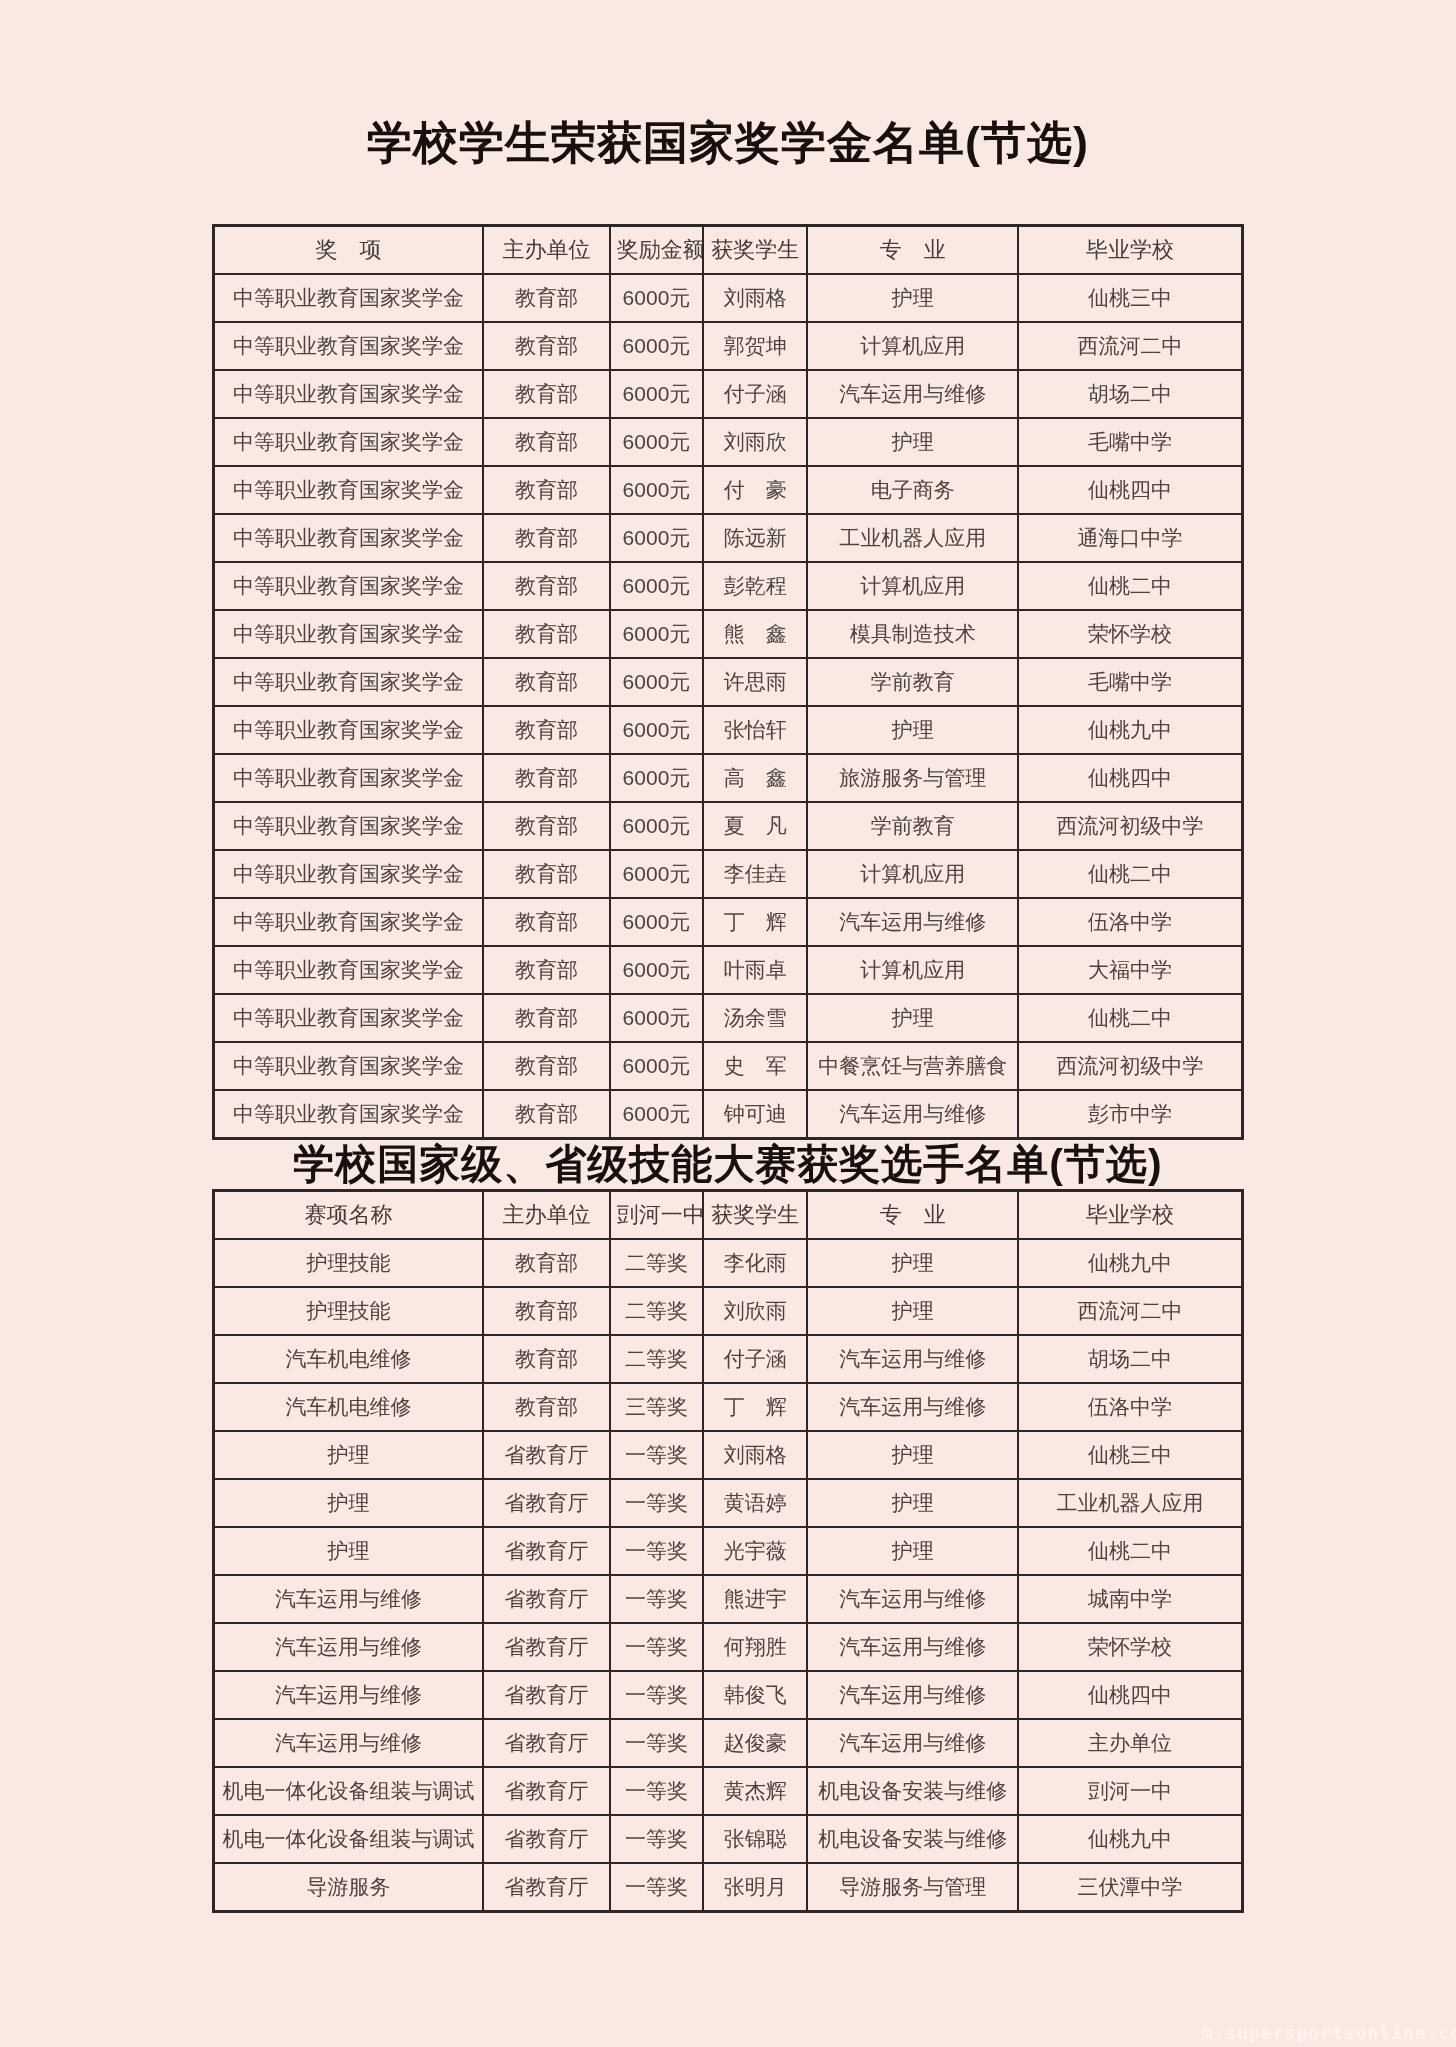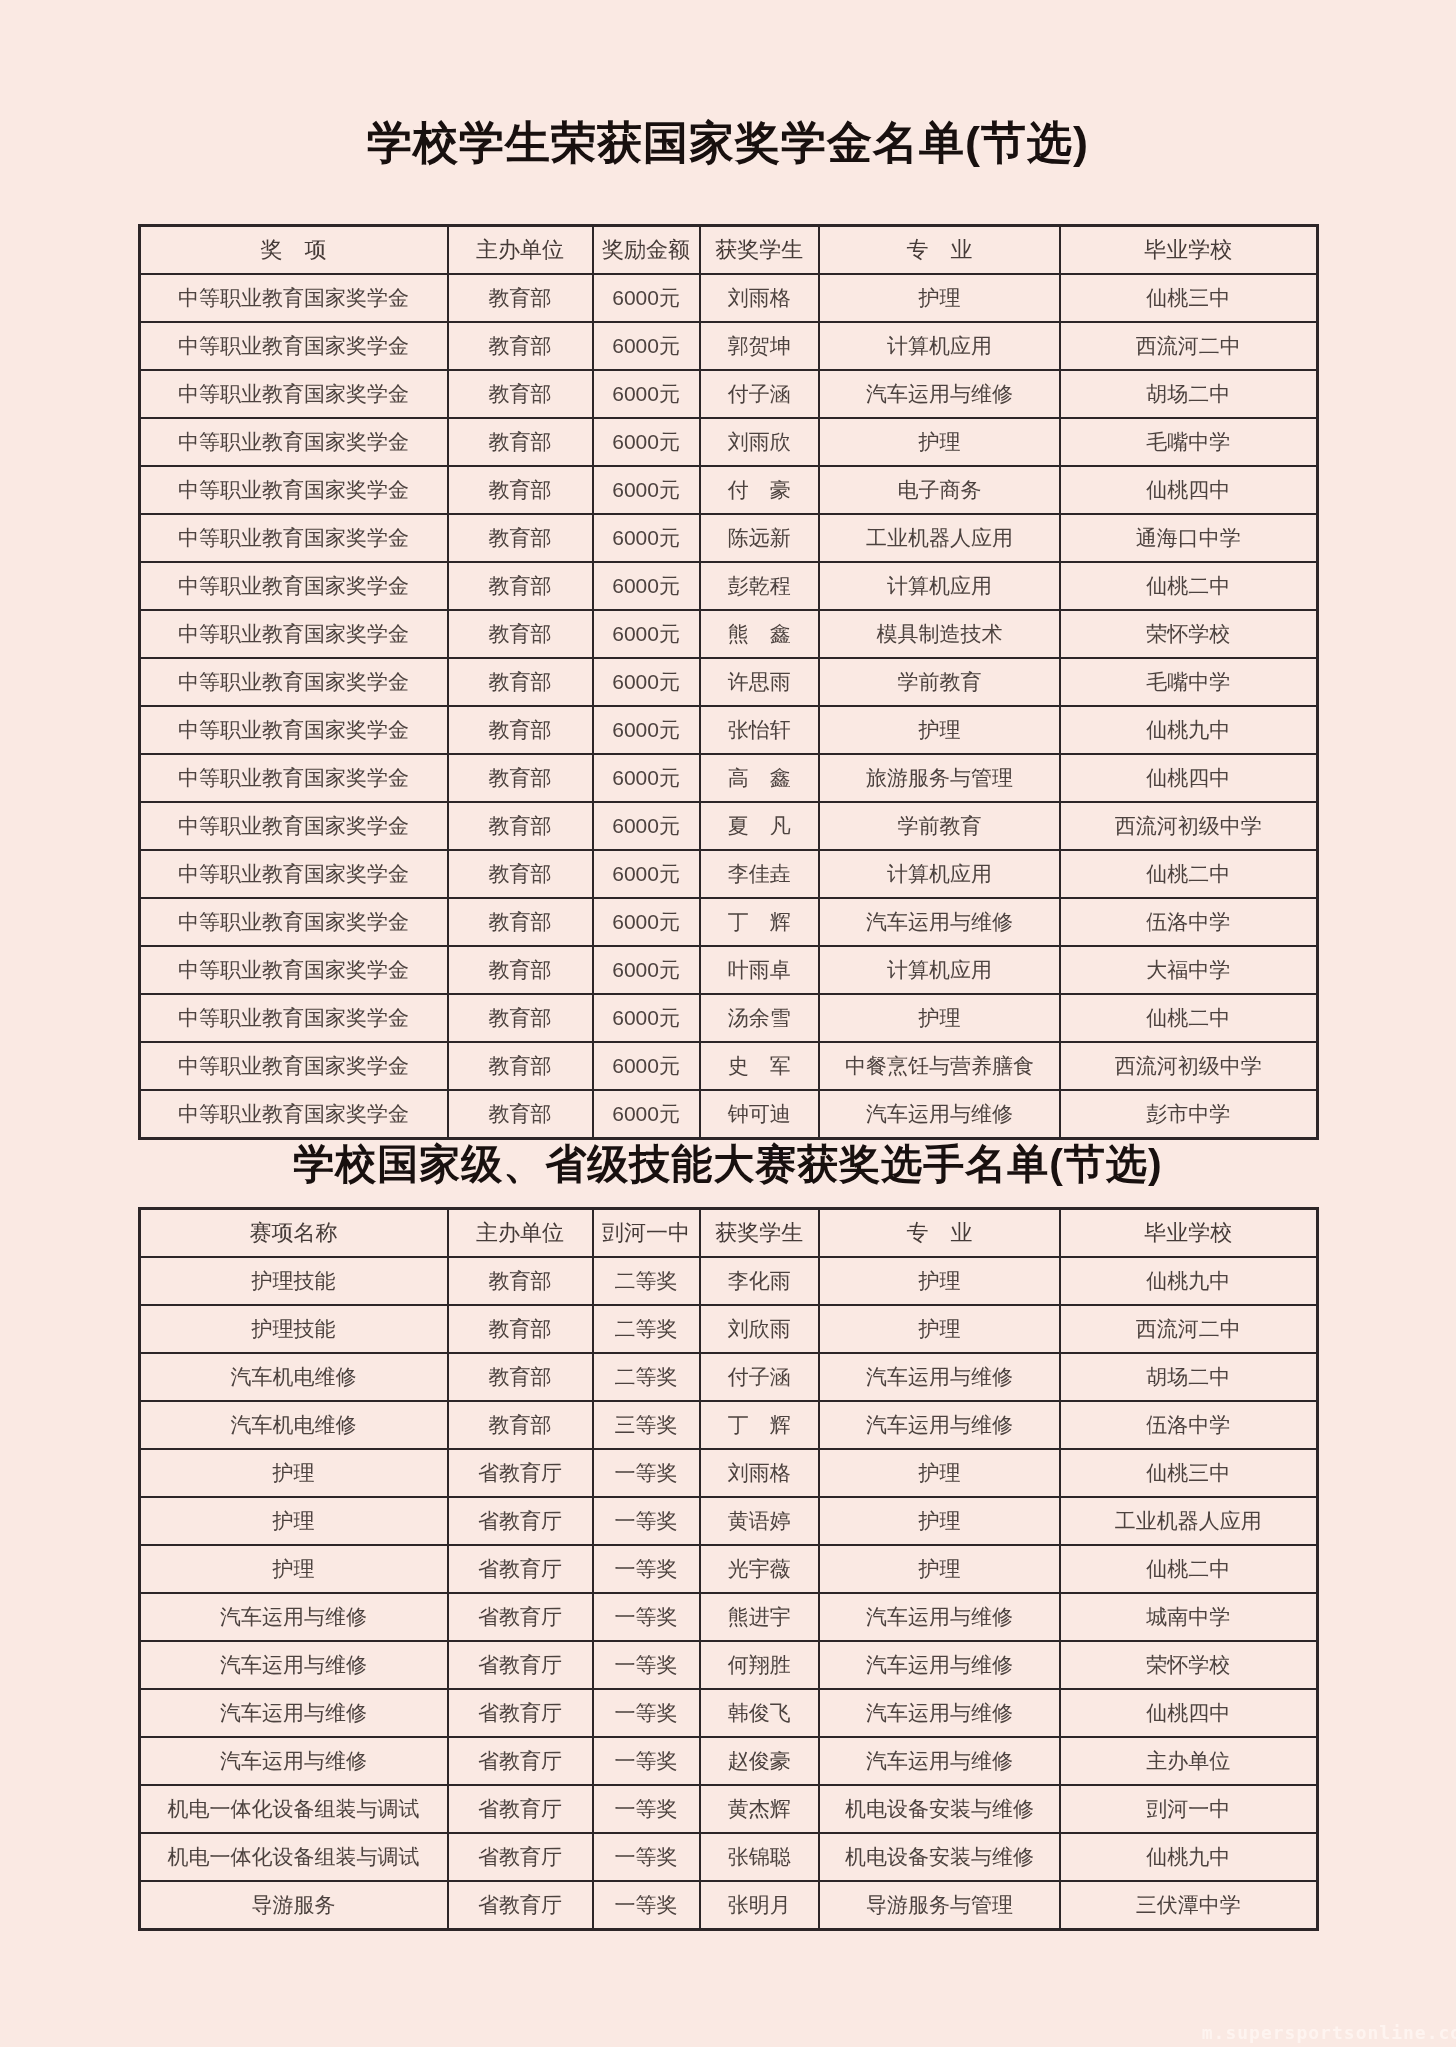--- a/index.html
+++ b/index.html
@@ -23,28 +23,28 @@
     line-height: 1.2;
   }
   .doc-title.first {
     padding-top: 116px;
     font-size: 45px;
   }
   .doc-title.second {
     font-size: 41px;
   }
   table.award-table {
-    width: 1181px;
+    width: 1032px;
     margin: 0 auto;
     border-collapse: collapse;
     table-layout: fixed;
     border: 3px solid #2d2628;
   }
   table.award-table.t1 { margin-top: 54px; }
-  table.award-table.t2 { margin-top: 18px; }
+  table.award-table.t2 { }
   table.award-table th, table.award-table td {
     border: 2px solid #2d2628;
     height: 46px;
     padding: 0 6px;
     text-align: center;
     vertical-align: middle;
     white-space: nowrap;
     overflow: hidden;
   }
   table.award-table th {

